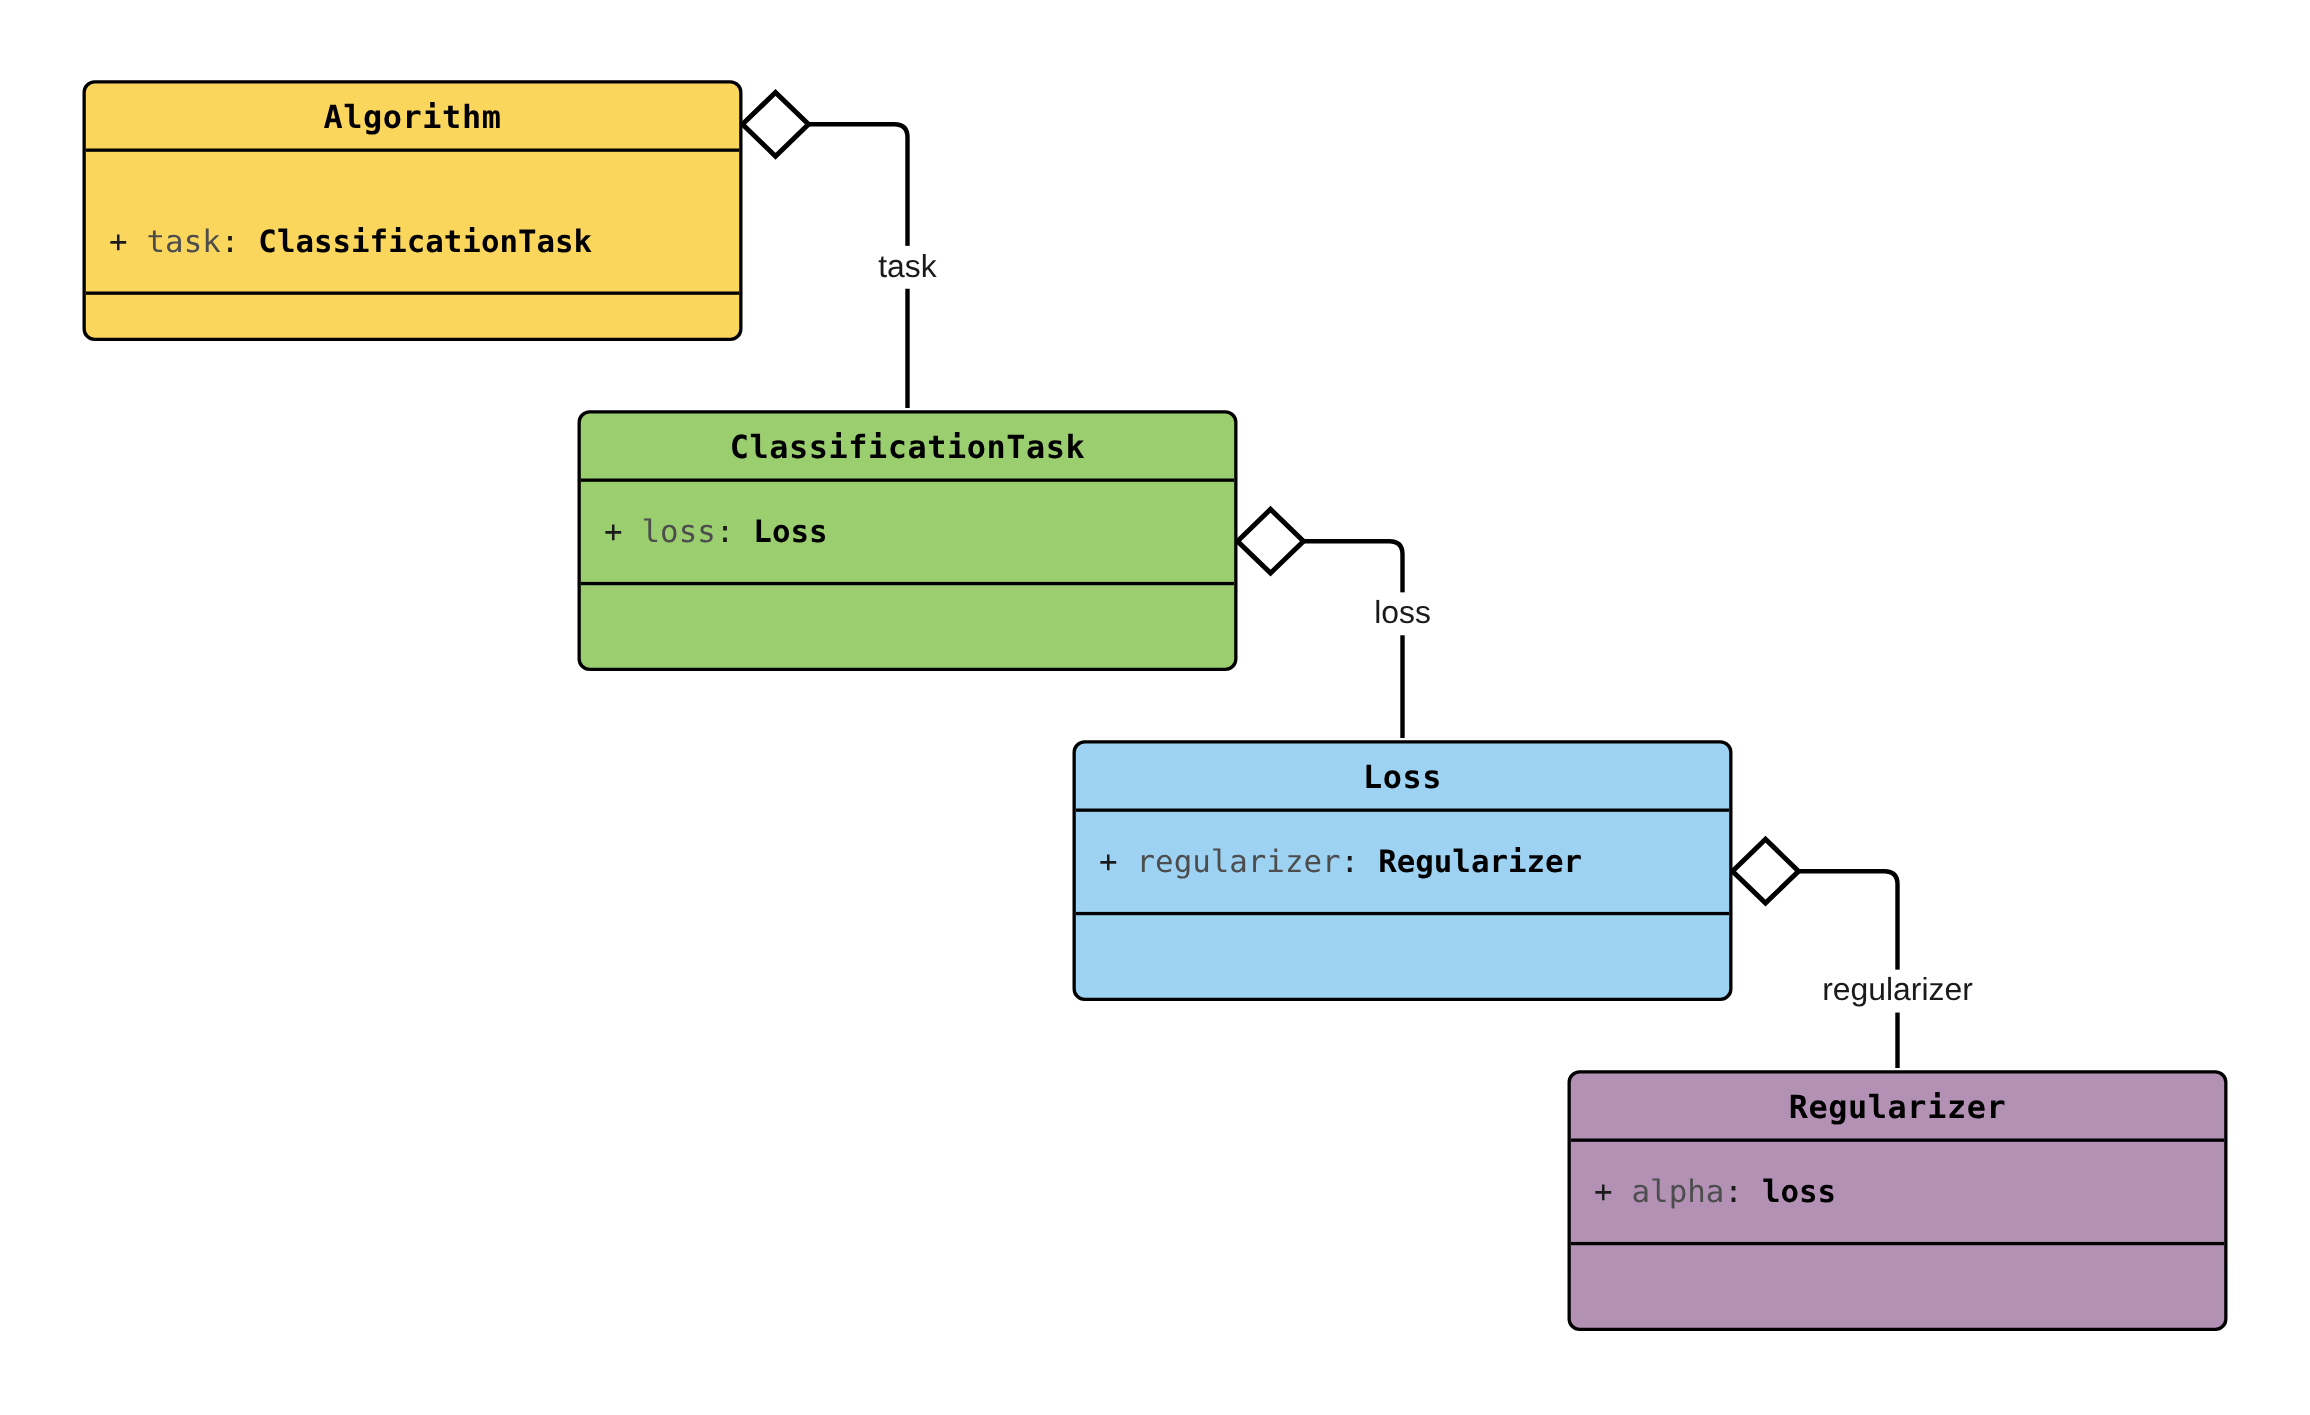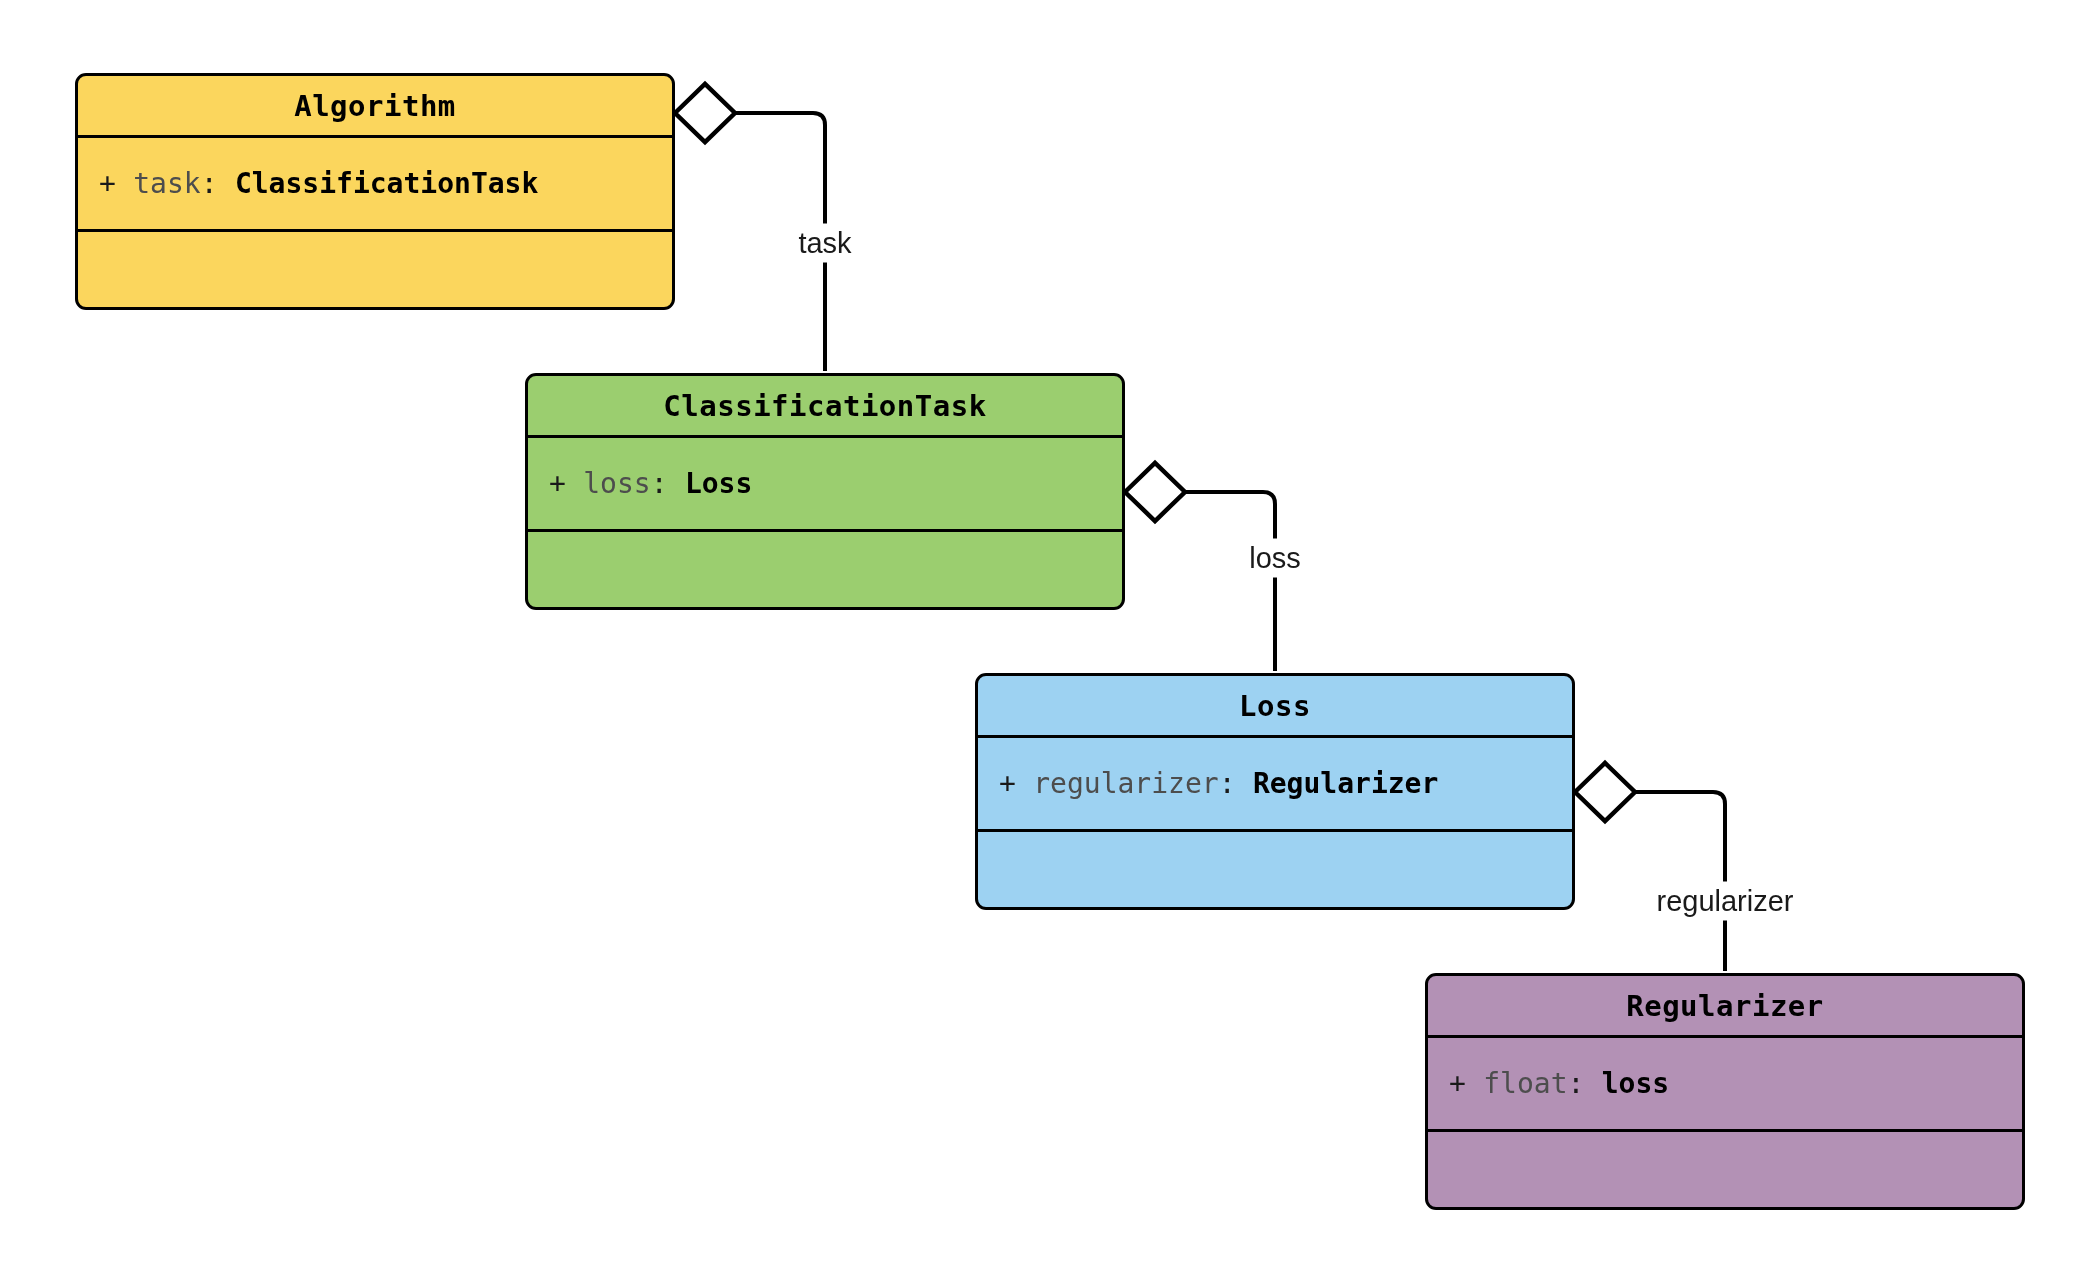--- a/index.html
+++ b/index.html
@@ -90,21 +90,21 @@
     <path d="M 735 113 L 813 113 Q 825 113 825 125 L 825 371" fill="none" stroke="#000000" stroke-width="4"></path>
     <polygon points="675,113 705,84 735,113 705,142" fill="#ffffff" stroke="#000000" stroke-width="4.5" stroke-linejoin="miter"></polygon>
 
     <path d="M 1185 492 L 1263 492 Q 1275 492 1275 504 L 1275 671" fill="none" stroke="#000000" stroke-width="4"></path>
     <polygon points="1125,492 1155,463 1185,492 1155,521" fill="#ffffff" stroke="#000000" stroke-width="4.5" stroke-linejoin="miter"></polygon>
 
     <path d="M 1635 792 L 1713 792 Q 1725 792 1725 804 L 1725 971" fill="none" stroke="#000000" stroke-width="4"></path>
     <polygon points="1575,792 1605,763 1635,792 1605,821" fill="#ffffff" stroke="#000000" stroke-width="4.5" stroke-linejoin="miter"></polygon>
   </svg>
 
-  <div class="uml-class pos-0" style="background-color: rgb(251, 214, 93);">
+  <div class="uml-class pos-0" style="background-color: rgb(251, 214, 93); gap: 36px;">
     <div class="row title">Algorithm</div>
     <div class="row attrs">
       <span class="vis">+</span>
       <span class="aname">task</span>
       <span class="sep">:</span>
       <span class="atype">ClassificationTask</span>
     </div>
     <div class="row empty"></div>
   </div>
 
@@ -127,21 +127,21 @@
       <span class="sep">:</span>
       <span class="atype">Regularizer</span>
     </div>
     <div class="row empty"></div>
   </div>
 
   <div class="uml-class pos-3" style="background-color: rgb(179, 145, 181);">
     <div class="row title">Regularizer</div>
     <div class="row attrs">
       <span class="vis">+</span>
-      <span class="aname">float</span>
+      <span class="aname">alpha</span>
       <span class="sep">:</span>
       <span class="atype">loss</span>
     </div>
     <div class="row empty"></div>
   </div>
 
   <div class="edge-label edge-label-0">task</div>
   <div class="edge-label edge-label-1">loss</div>
   <div class="edge-label edge-label-2">regularizer</div>
 

